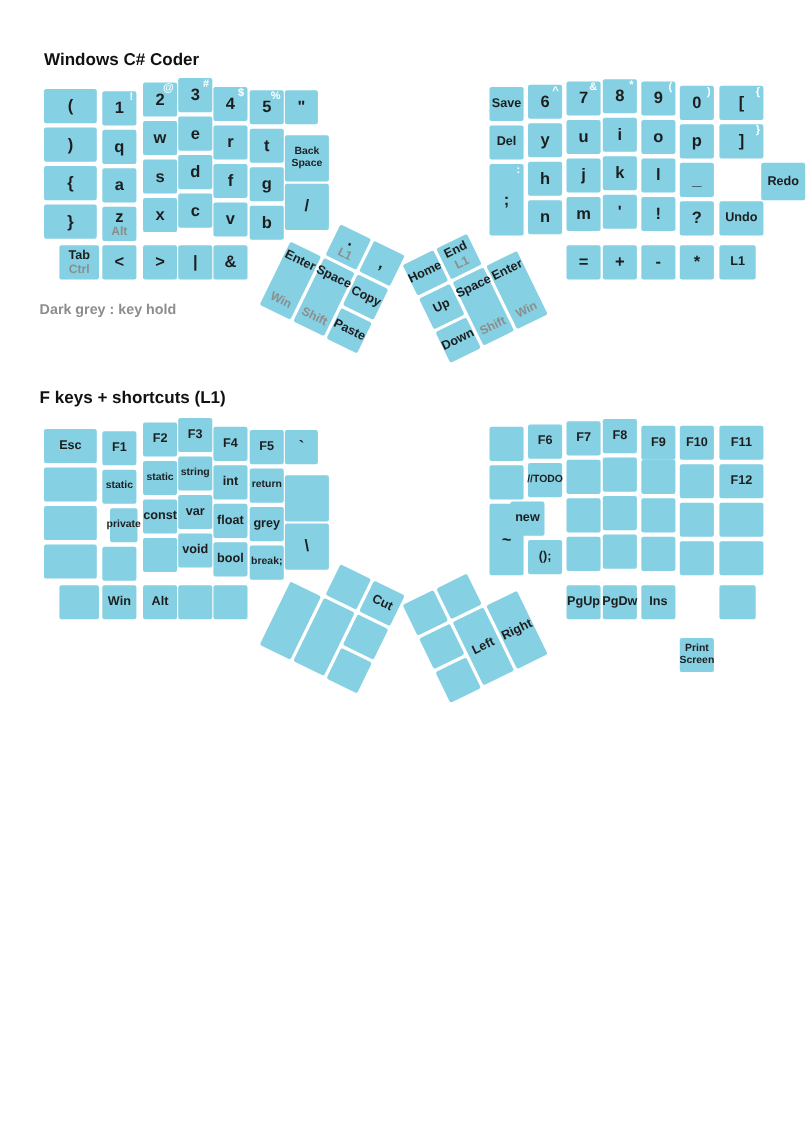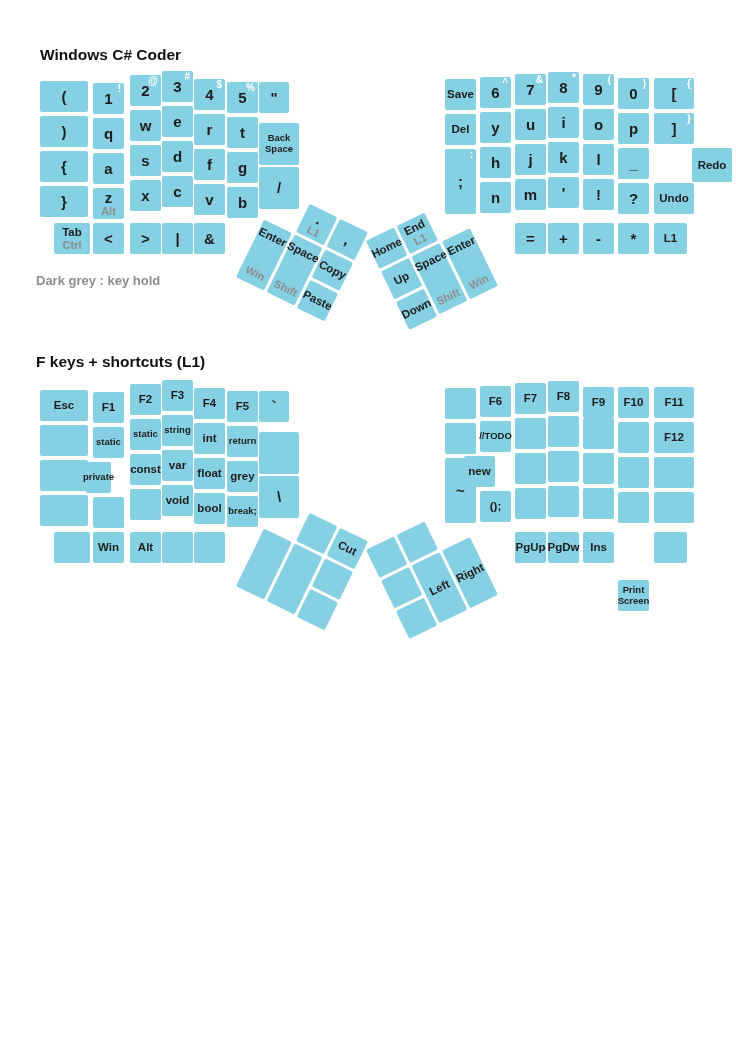--- a/index.html
+++ b/index.html
@@ -319,21 +319,21 @@
       </div>
       <div class="key" style="left: 227px; top: 426px; width: 31px; height: 31px;">
         <span class="klabel fs3">return</span>
       </div>
       <div class="key" style="left: 259px; top: 432px; width: 40px; height: 42px;">
         <span class="klabel fs1"></span>
       </div>
       <div class="key" style="left: 40px; top: 460px; width: 48px; height: 31px;">
         <span class="klabel fs1"></span>
       </div>
-      <div class="key" style="left: 86px; top: 462px; width: 25px; height: 31px;">
+      <div class="key" style="left: 100px; top: 462px; width: 25px; height: 31px;">
         <span class="klabel fs3">private</span>
       </div>
       <div class="key" style="left: 130px; top: 454px; width: 31px; height: 31px;">
         <span class="klabel fs2">const</span>
       </div>
       <div class="key" style="left: 162px; top: 450px; width: 31px; height: 31px;">
         <span class="klabel fs2">var</span>
       </div>
       <div class="key" style="left: 194px; top: 458px; width: 31px; height: 31px;">
         <span class="klabel fs2">float</span>

